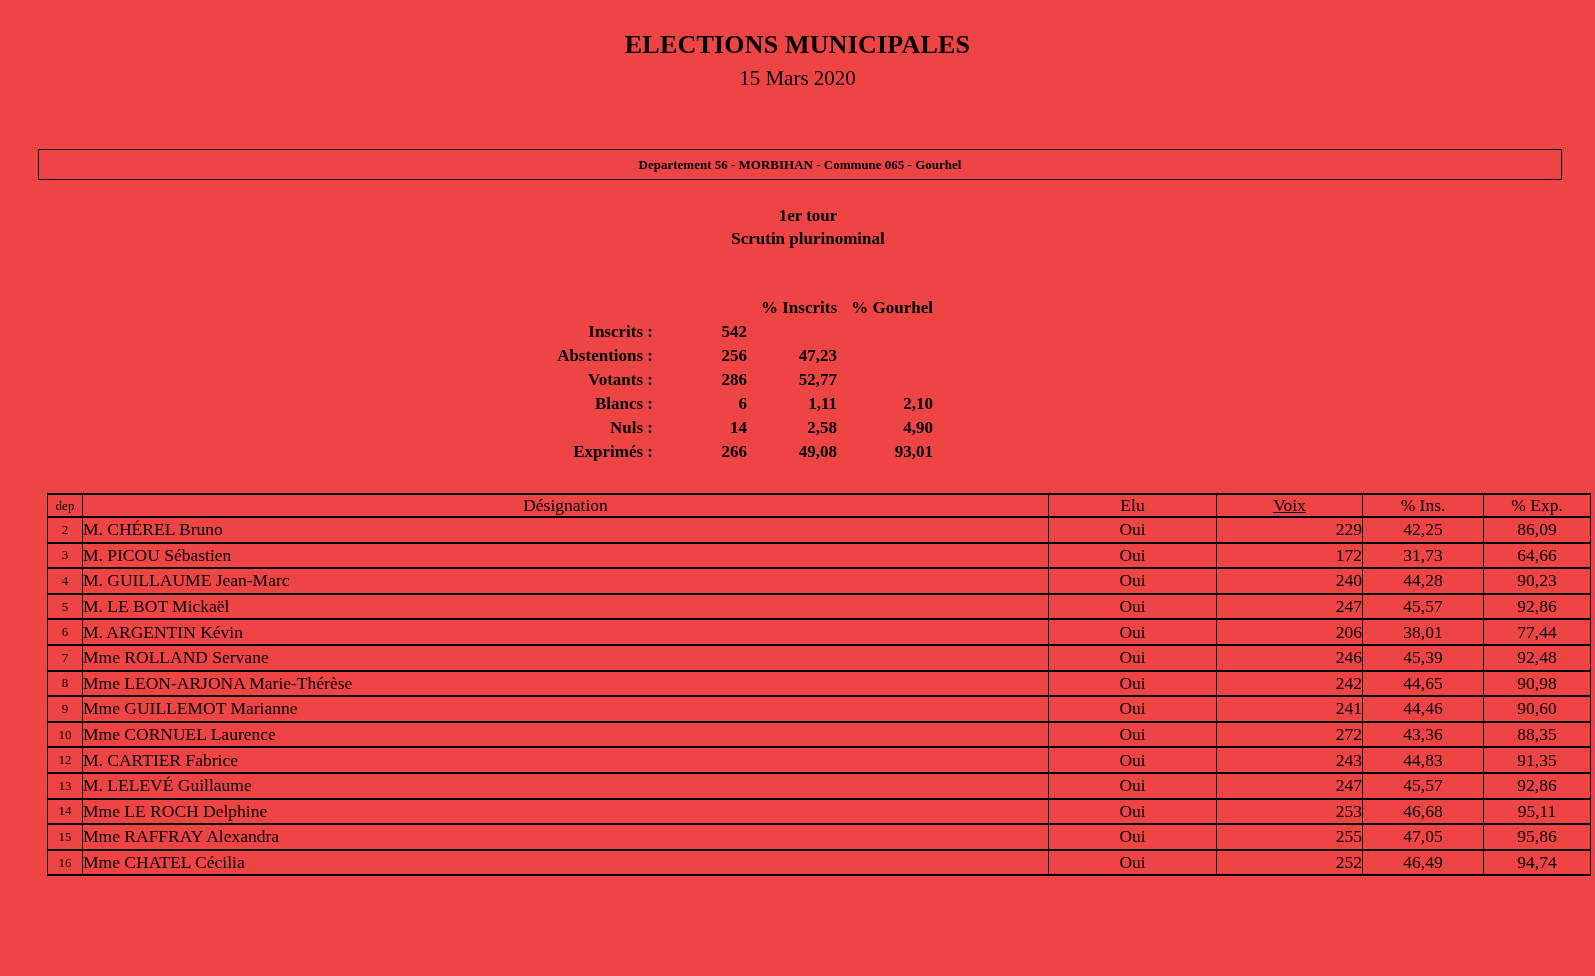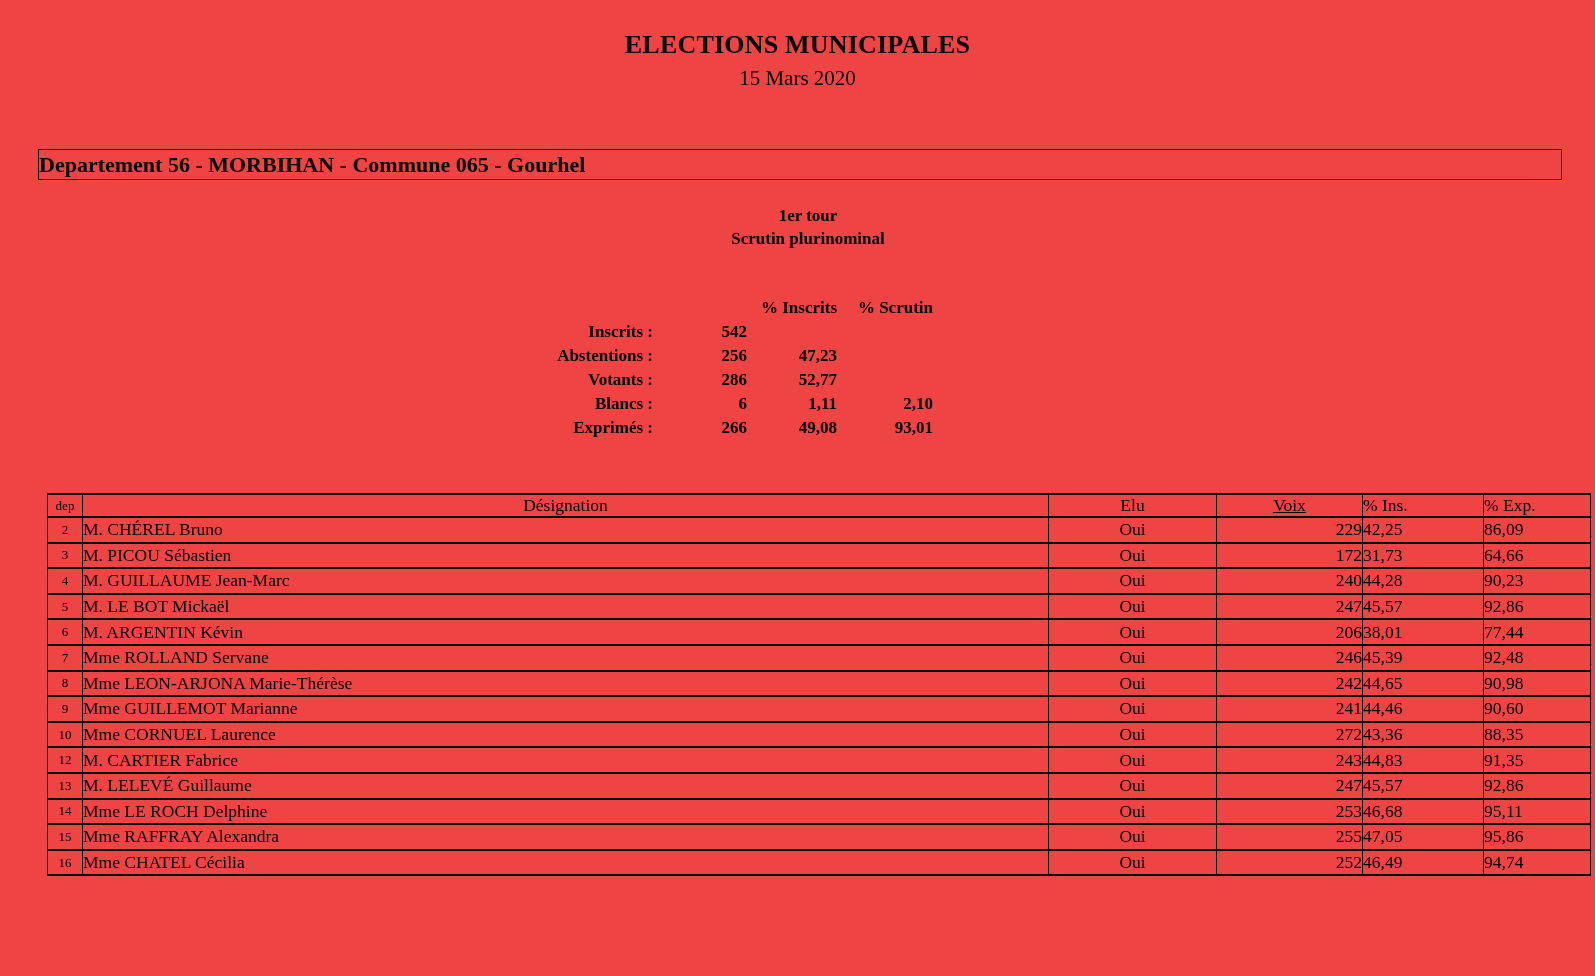--- a/index.html
+++ b/index.html
@@ -34,22 +34,22 @@
     margin-top: 7px;
   }
 
   
   .commune-banner {
     position: absolute;
     top: 149px; left: 38px;
     width: 1522px;
     height: 29px;
     border: 1.5px solid #000000;
-    text-align: left;
-    font-size: 22px;
+    text-align: center;
+    font-size: 13px;
     font-weight: bold;
     line-height: 29px;
   }
 
   
   .round-block {
     position: absolute;
     top: 204px; left: 0;
     width: 100%;
     text-align: center;
@@ -95,21 +95,21 @@
     font-weight: normal;
   }
   table.results thead tr { height: 22px; }
   table.results tbody tr { height: 25.6px; }
   th.c-dep, td.c-dep { font-size: 13px; text-align: center; }
   th.c-name { text-align: center; }
   td.c-name { text-align: left; padding-left: 11px; }
   th.c-elu, td.c-elu { text-align: center; }
   th.c-voix { text-align: center; text-decoration: underline; }
   td.c-voix { text-align: right; padding-right: 25px; }
-  th.c-ins, td.c-ins, th.c-exp, td.c-exp { text-align: left; }
+  th.c-ins, td.c-ins, th.c-exp, td.c-exp { text-align: center; }
 </style>
 </head>
 <body>
 
 <div class="page">
 
   <div class="title-block">
     <div class="page-title">ELECTIONS MUNICIPALES</div>
     <div class="page-date">15 Mars 2020</div>
   </div>
@@ -121,21 +121,21 @@
   <div class="round-block">
     <div>1er tour</div>
     <div>Scrutin plurinominal</div>
   </div>
 
   <div class="stats">
     <div class="stats-row">
       <div></div>
       <div></div>
       <div>% Inscrits</div>
-      <div>% Scrutin</div>
+      <div>% Gourhel</div>
     </div>
     <div id="stats-body">
   <div class="stats-row">
     <div>Inscrits :</div>
     <div>542</div>
     <div></div>
     <div></div>
   </div>
 
   <div class="stats-row">
@@ -152,20 +152,26 @@
     <div></div>
   </div>
 
   <div class="stats-row">
     <div>Blancs :</div>
     <div>6</div>
     <div>1,11</div>
     <div>2,10</div>
   </div>
 
+  <div class="stats-row">
+    <div>Nuls :</div>
+    <div>14</div>
+    <div>2,58</div>
+    <div>4,90</div>
+  </div>
 
   <div class="stats-row">
     <div>Exprimés :</div>
     <div>266</div>
     <div>49,08</div>
     <div>93,01</div>
   </div>
 </div>
   </div>
 

